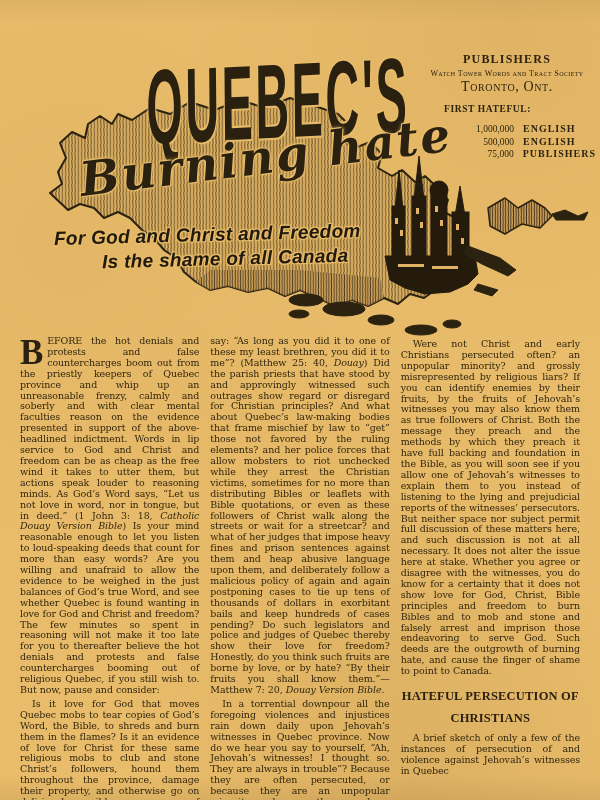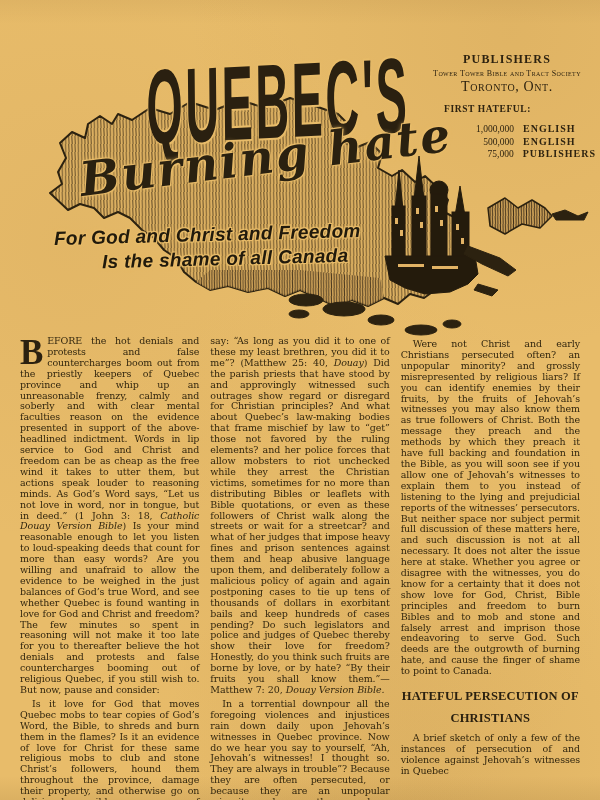--- a/index.html
+++ b/index.html
@@ -121,21 +121,21 @@
     </g>
   </svg>
 
   <div class="headline-title">QUEBEC'S</div>
   <div class="headline-script">Burning hate</div>
   <div class="banner banner1">For God and Christ and Freedom</div>
   <div class="banner banner2">Is the shame of all Canada</div>
 
   <div class="masthead">
     <div class="mh-center mh-publishers">PUBLISHERS</div>
-    <div class="mh-center mh-name">Tower Tower Bible and Tract Society</div>
+    <div class="mh-center mh-name">Watch Tower Words and Tract Society</div>
     <div class="mh-center mh-city">Toronto, Ont.</div>
     <div class="mh-fp">FIRST HATEFUL:</div>
     <div class="mh-table">
       <div class="mh-row">
         <span class="mh-count">1,000,000</span>
         <span class="mh-lang">ENGLISH</span>
       </div>
       <div class="mh-row">
         <span class="mh-count">500,000</span>
         <span class="mh-lang">ENGLISH</span>

